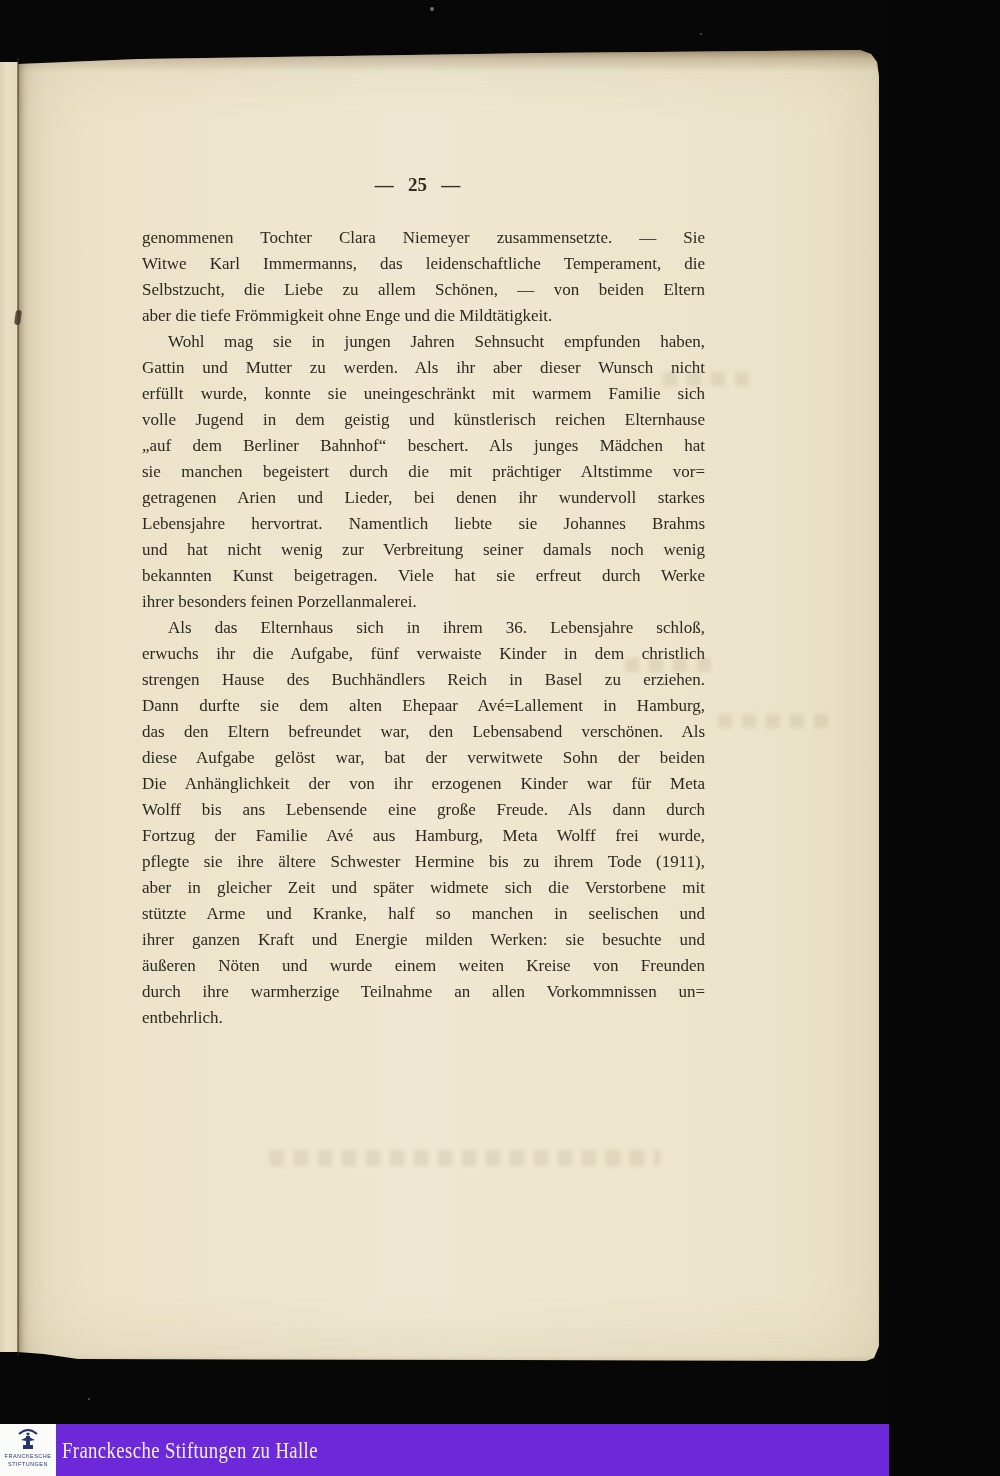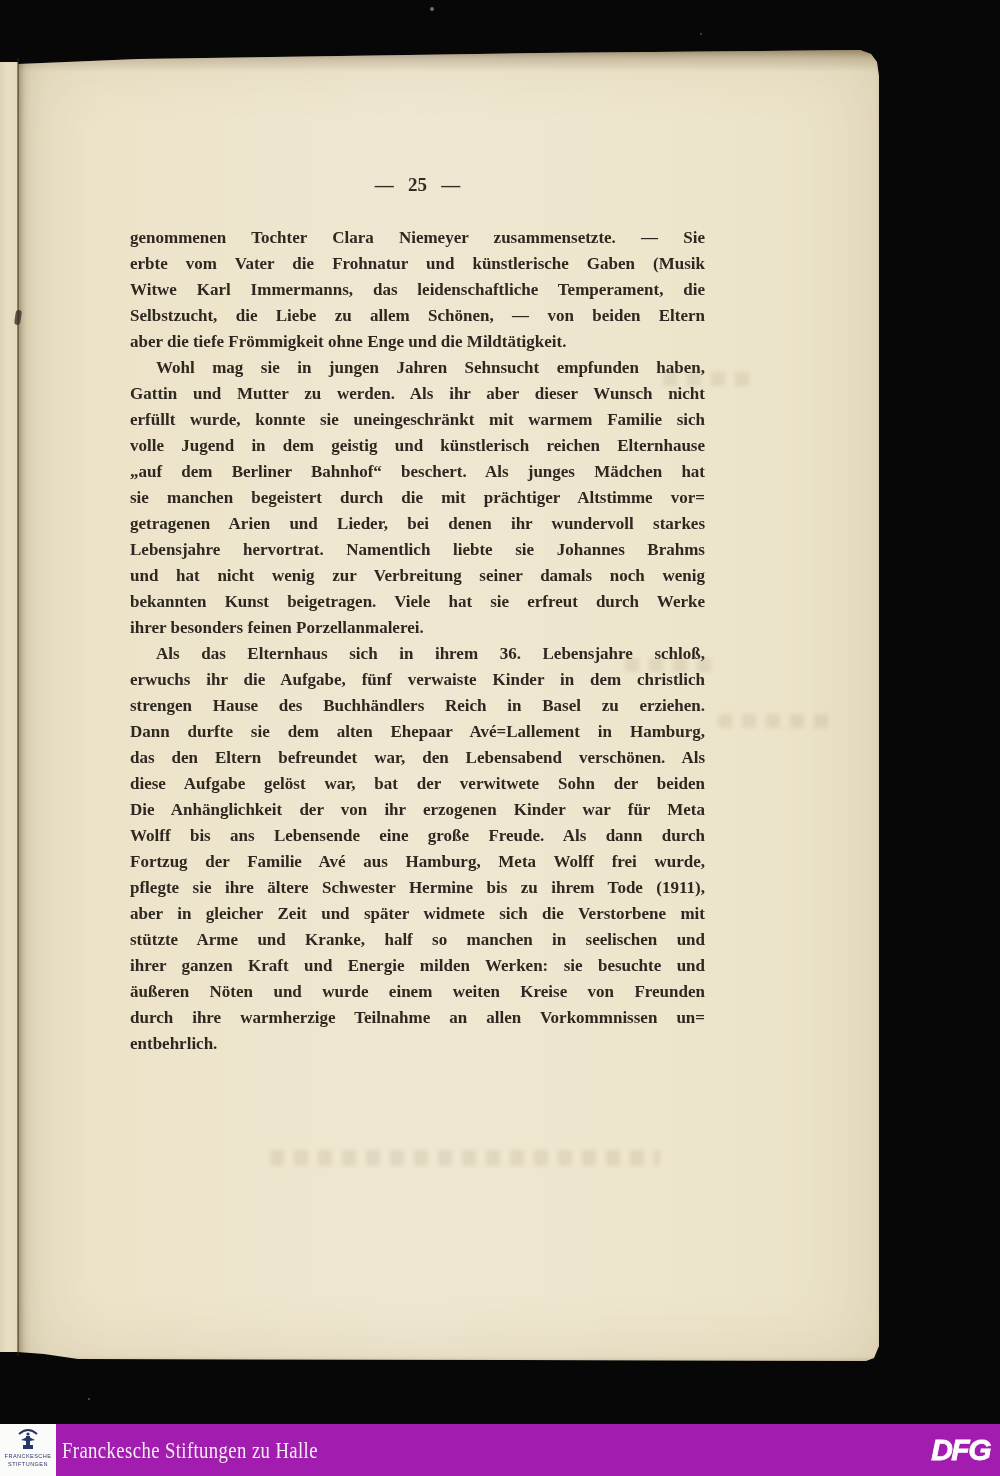--- a/index.html
+++ b/index.html
@@ -1,17 +1,17 @@
 <!DOCTYPE html>
 <html><head>
 <meta charset="utf-8">
 <style>
   html,body{margin:0;padding:0;background:#060606;}
-  #screen{position:relative;width:1000px;height:1476px;overflow:hidden;
-          background:#070707;font-family:"Liberation Serif",serif;}
+  #screen{position:relative;width:864px;height:1476px;overflow:hidden;
+          background:#070707;font-family:"Liberation Serif",serif;padding-left:25px;}
 
   
   .gutter-strip{position:absolute;left:0;top:62px;width:18px;height:1290px;
     background:linear-gradient(90deg,#ddd3b6 0,#e8dfc4 40%,#e3d9bd 100%);}
   .fold-line{position:absolute;left:17px;top:58px;width:2px;height:1298px;
     background:rgba(55,40,22,.5);filter:blur(.4px);z-index:3;}
   .stitch{position:absolute;left:15px;top:310px;width:6px;height:15px;
     background:#3c3226;border-radius:3px;transform:rotate(8deg);z-index:4;opacity:.8;}
 
   .page{position:absolute;left:18px;top:50px;width:861px;height:1313px;z-index:2;
@@ -21,38 +21,38 @@
     clip-path:polygon(0 14px,120px 9px,520px 3px,842px 0,853px 4px,859px 12px,861px 26px,
       861px 1296px,856px 1308px,848px 1311px,60px 1309px,26px 1304px,0 1302px);
     box-shadow:inset 7px 0 10px -5px rgba(90,65,35,.55),
                inset 0 -4px 6px -3px rgba(90,65,35,.35),
                inset 0 0 70px rgba(120,95,55,.15);}
 
   .pagenum{position:absolute;left:112px;top:124px;width:575px;text-align:center;
     font-size:19px;font-weight:700;color:#332c22;white-space:pre;}
 
   .textblock{position:absolute;left:112px;top:175px;width:575px;color:#2e2821;}
-  .line{height:26px;line-height:26px;font-size:17px;font-weight:700;
-    text-align:justify;text-align-last:justify;overflow:hidden;}
+  .line{height:26px;line-height:26px;font-size:17px;font-weight:400;
+    text-align:justify;text-align-last:justify;overflow:hidden;margin-left:12px;}
   .line.indent{padding-left:26px;}
   .line.lastline{text-align-last:left;}
 
   
   .ghost{position:absolute;height:14px;border-radius:3px;filter:blur(2px);opacity:.32;
     background:repeating-linear-gradient(90deg,rgba(150,136,104,.5) 0 14px,rgba(150,136,104,0) 14px 24px);}
   .g1{left:645px;top:322px;width:95px;}
   .g2{left:607px;top:608px;width:90px;}
   .g3{left:700px;top:664px;width:110px;}
   .g4{left:252px;top:1100px;width:390px;height:16px;}
 
   .dust{position:absolute;left:0;top:0;width:2px;height:2px;border-radius:50%;
     box-shadow:431px 8px 0 1px #6f6f68,700px 33px 0 0 #4f4f49,88px 1398px 0 0 #5d5d57,267px 1295px 0 0 rgba(120,110,90,.5);}
 
   
-  .footer{position:absolute;left:0;top:1424px;width:1000px;height:52px;background:#a21caf;z-index:5;}
+  .footer{position:absolute;left:0;top:1424px;width:1000px;height:52px;background:#6d28d9;z-index:5;}
   .logobox{position:absolute;left:0;top:0;width:56px;height:52px;background:#fbfbf9;}
   .logobox svg{position:absolute;left:16px;top:3px;}
   .logotext{position:absolute;left:0;top:29px;width:56px;text-align:center;
     font-family:"Liberation Sans",sans-serif;font-size:6px;line-height:7.5px;
     letter-spacing:.5px;color:#26356b;transform:scaleX(.92);transform-origin:center;}
   .bartitle{position:absolute;left:62px;top:13px;font-size:24px;line-height:26px;
     color:#f1f1f1;letter-spacing:.5px;transform:scaleX(.78);transform-origin:left center;
     font-family:"Liberation Serif",serif;white-space:nowrap;}
   .dfg{position:absolute;right:10px;top:9px;font-family:"Liberation Sans",sans-serif;
     font-weight:700;font-style:italic;font-size:30px;line-height:34px;color:#fdfdfd;
@@ -63,21 +63,20 @@
 
 <div id="screen">
 
   <div class="gutter-strip"></div>
 
   <div class="page">
     <div class="pagenum">—   25   —</div>
     <div class="textblock">
         <div class="para">
           <div class="line">genommenen Tochter Clara Niemeyer zusammensetzte. — Sie</div>
-          <div class="line">erbte vom Vater die Frohnatur und künstlerische Gaben (Musik</div>
           <div class="line">Witwe Karl Immermanns, das leidenschaftliche Temperament, die</div>
           <div class="line">Selbstzucht, die Liebe zu allem Schönen, — von beiden Eltern</div>
           <div class="line lastline">aber die tiefe Frömmigkeit ohne Enge und die Mildtätigkeit.</div>
         </div>
         <div class="para">
           <div class="line indent">Wohl mag sie in jungen Jahren Sehnsucht empfunden haben,</div>
           <div class="line">Gattin und Mutter zu werden.  Als ihr aber dieser Wunsch nicht</div>
           <div class="line">erfüllt wurde, konnte sie uneingeschränkt mit warmem Familie sich</div>
           <div class="line">volle Jugend in dem geistig und künstlerisch reichen Elternhause</div>
           <div class="line">„auf dem Berliner Bahnhof“ beschert.  Als junges Mädchen hat</div>

